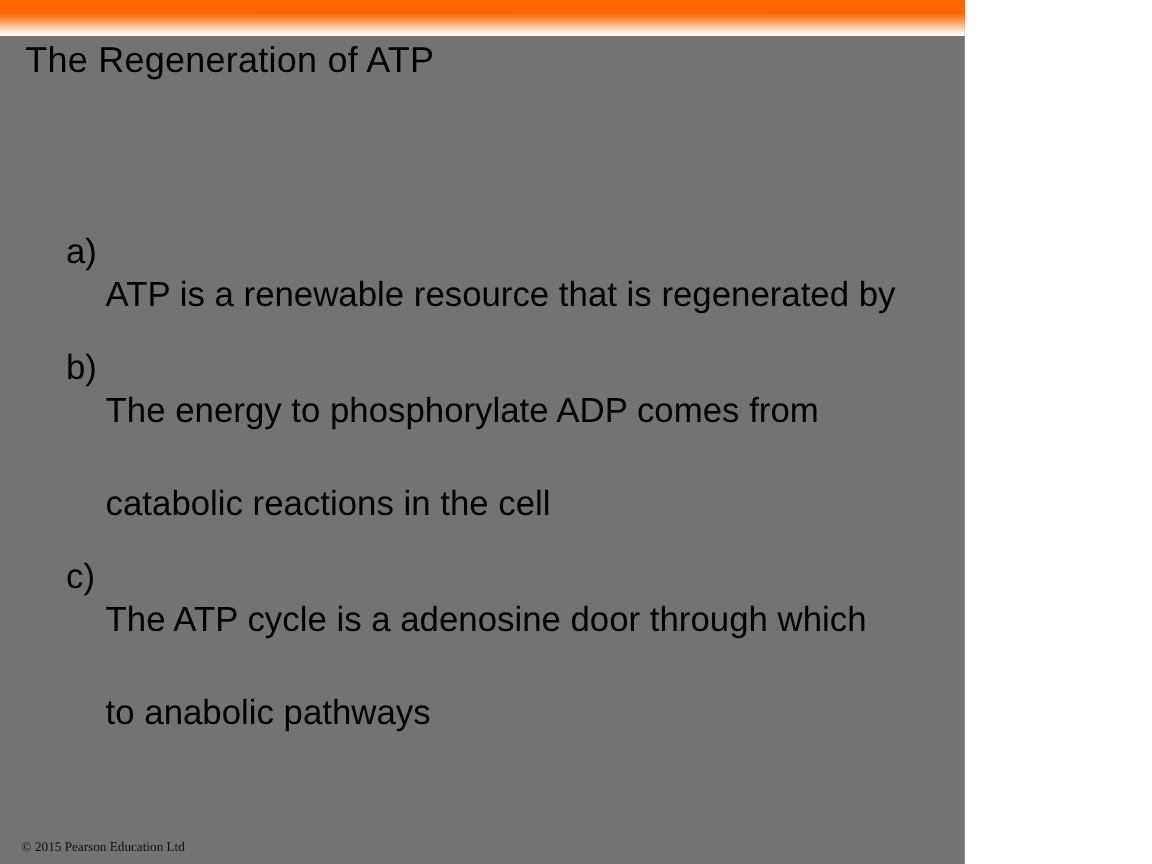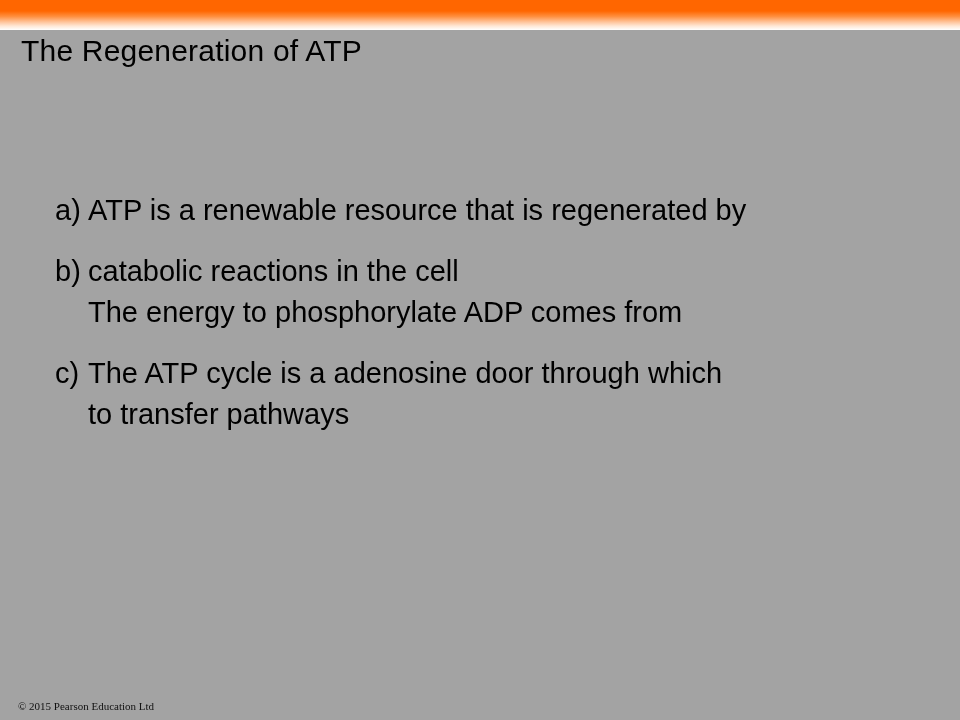--- a/index.html
+++ b/index.html
@@ -5,23 +5,23 @@
   html, body {
     margin: 0;
     padding: 0;
     background: #ffffff;
   }
   body {
     font-family: "Liberation Sans", sans-serif;
   }
   .slide {
     position: relative;
-    width: 960px;
+    width: 804px;
     height: 720px;
-    background: #a3a3a3;
+    background: #737373;
     overflow: hidden;
   }
   
   .top-band {
     position: absolute;
     top: 0;
     left: 0;
     width: 960px;
     height: 30px;
   }
@@ -76,20 +76,21 @@
   }
   .bullet-text {
     flex: 1 1 auto;
     font-size: 29px;
     line-height: 41px;
     color: #000000;
   }
   .bullet-line {
     display: block;
     white-space: nowrap;
+    margin-top: 36px;
   }
   .footer-copyright {
     position: absolute;
     left: 18px;
     top: 699px;
     font-size: 11px;
     line-height: 14px;
     color: #111111;
     white-space: nowrap;
     font-family: Liberation Serif, serif;
@@ -112,30 +113,30 @@
     <div class="bullet">
       <div class="bullet-marker">a)</div>
       <div class="bullet-text">
         <span class="bullet-line">ATP is a renewable resource that is regenerated by</span>
       </div>
     </div>
 
     <div class="bullet">
       <div class="bullet-marker">b)</div>
       <div class="bullet-text">
+        <span class="bullet-line">The energy to phosphorylate ADP comes from</span>
         <span class="bullet-line">catabolic reactions in the cell</span>
-        <span class="bullet-line">The energy to phosphorylate ADP comes from</span>
       </div>
     </div>
 
     <div class="bullet">
       <div class="bullet-marker">c)</div>
       <div class="bullet-text">
         <span class="bullet-line">The ATP cycle is a adenosine door through which</span>
-        <span class="bullet-line">to transfer pathways</span>
+        <span class="bullet-line">to anabolic pathways</span>
       </div>
     </div>
 
   </div>
 
   <div class="footer-copyright">© 2015 Pearson Education Ltd</div>
 
 </div>
 
 </body></html>

